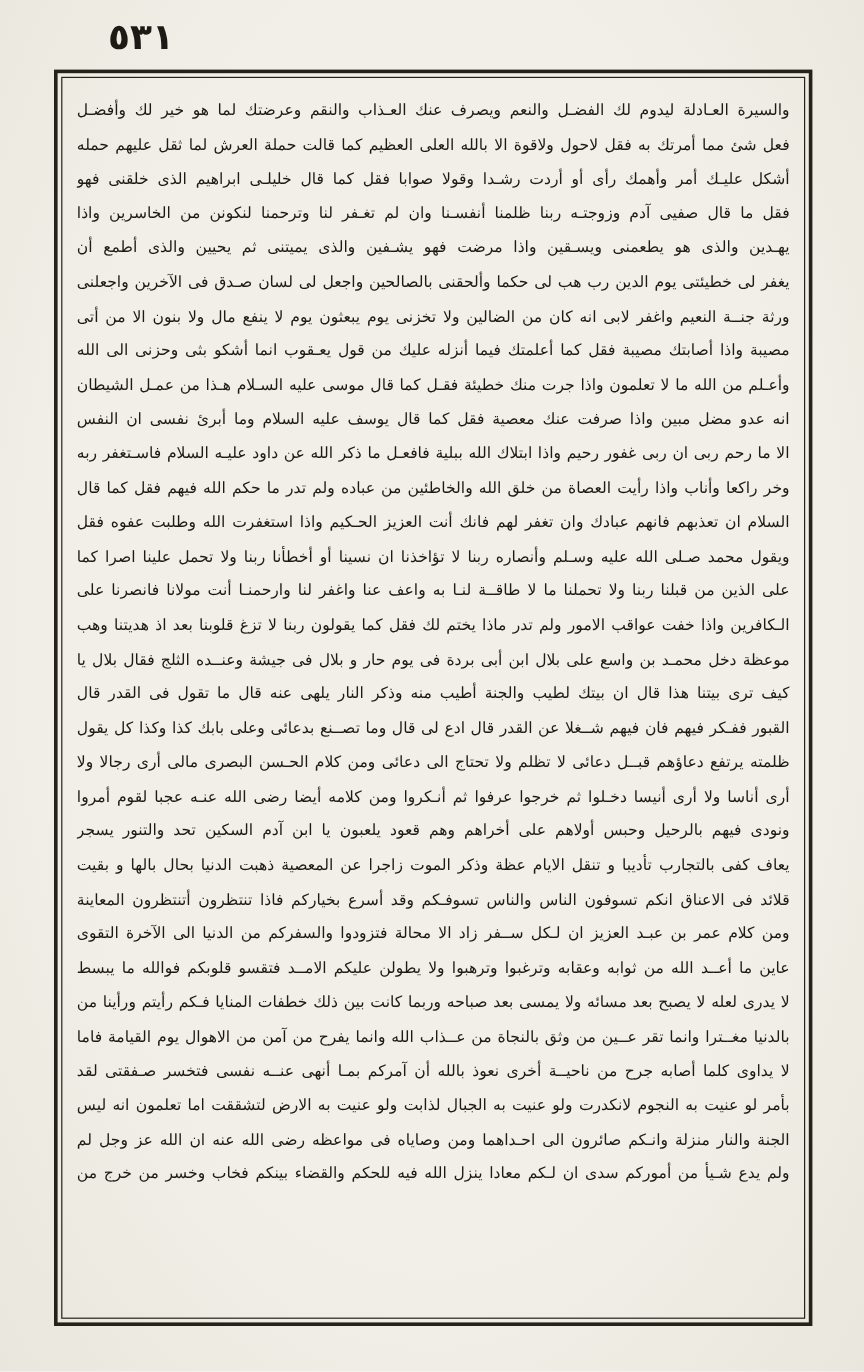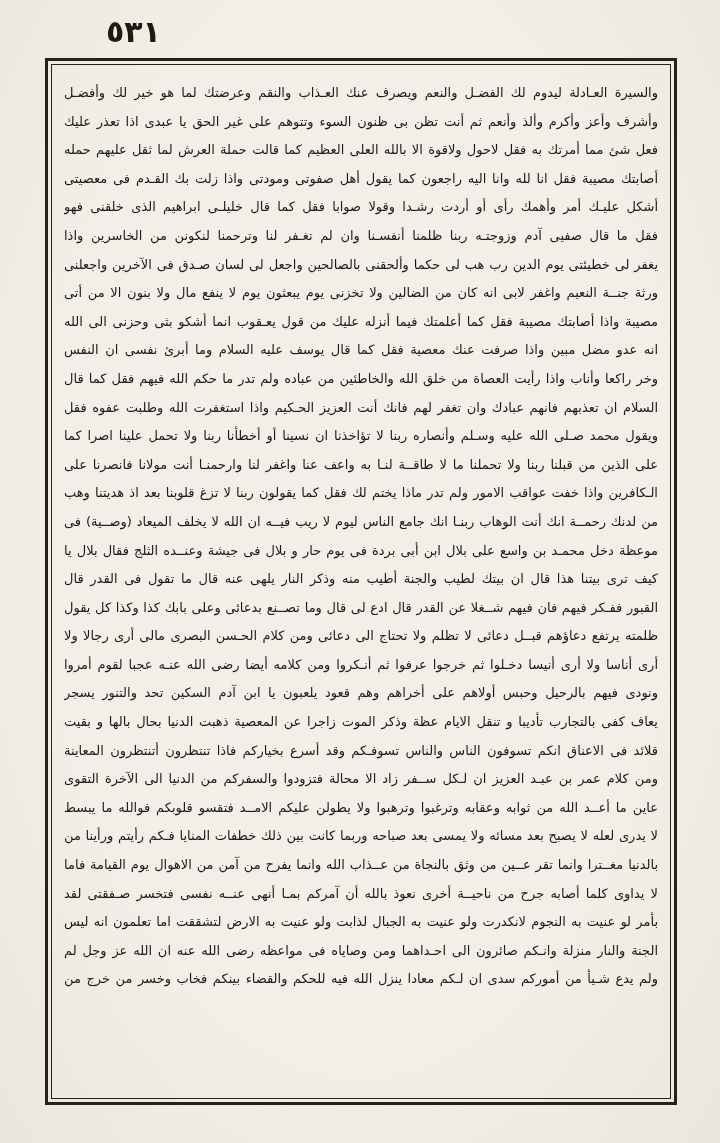--- a/index.html
+++ b/index.html
@@ -14,21 +14,21 @@
   body {
     position: relative;
     overflow: hidden;
     background: radial-gradient(ellipse at 50% 45%, var(--paper) 60%, #e9e6dd 100%);
     font-family: "DejaVu Sans", sans-serif;
     color: var(--ink);
   }
   .page-number {
     position: absolute;
     top: 14px;
-    left: 106px;
+    left: 90px;
     font-size: 30px;
     font-weight: bold;
     letter-spacing: 2px;
     color: var(--ink);
   }
   .frame-outer {
     position: absolute;
     left: 45px;
     top: 58px;
     width: 632px;
@@ -63,35 +63,35 @@
 </style>
 </head>
 <body>
 
 <div class="page-number">٥٣١</div>
 
 <div class="frame-outer">
   <div class="frame-inner">
     <div class="body-text">
         <div class="text-line">والسيرة العـادلة ليدوم لك الفضـل والنعم ويصرف عنك العـذاب والنقم وعرضتك لما هو خير لك وأفضـل</div>
-        <div class="text-line">وأشرف وأعز وأكرم وألذ وأنعم ثم أنت تظن بى ظنون السوء وتتوهم على غير الحق يا عبدى اذا تعذر عليك</div>
         <div class="text-line">فعل شئ مما أمرتك به فقل لاحول ولاقوة الا بالله العلى العظيم كما قالت حملة العرش لما ثقل عليهم حمله واذا</div>
-        <div class="text-line">أصابتك مصيبة فقل انا لله وانا اليه راجعون كما يقول أهل صفوتى ومودتى واذا زلت بك القـدم فى معصيتى</div>
         <div class="text-line">أشكل عليـك أمر وأهمك رأى أو أردت رشـدا وقولا صوابا فقل كما قال خليلـى ابراهيم الذى خلقنى فهو</div>
         <div class="text-line">فقل ما قال صفيى آدم وزوجتـه ربنا ظلمنا أنفسـنا وان لم تغـفر لنا وترحمنا لنكونن من الخاسرين واذا</div>
+        <div class="text-line">يهـدين والذى هو يطعمنى ويسـقين واذا مرضت فهو يشـفين والذى يميتنى ثم يحيين والذى أطمع أن</div>
         <div class="text-line">يغفر لى خطيئتى يوم الدين رب هب لى حكما وألحقنى بالصالحين واجعل لى لسان صـدق فى الآخرين واجعلنى من</div>
         <div class="text-line">ورثة جنــة النعيم واغفر لابى انه كان من الضالين ولا تخزنى يوم يبعثون يوم لا ينفع مال ولا بنون الا من أتى الله بقلب</div>
         <div class="text-line">مصيبة واذا أصابتك مصيبة فقل كما أعلمتك فيما أنزله عليك من قول يعـقوب انما أشكو بثى وحزنى الى الله</div>
+        <div class="text-line">وأعـلم من الله ما لا تعلمون واذا جرت منك خطيئة فقـل كما قال موسى عليه السـلام هـذا من عمـل الشيطان</div>
         <div class="text-line">انه عدو مضل مبين واذا صرفت عنك معصية فقل كما قال يوسف عليه السلام وما أبرئ نفسى ان النفس لامارة بالسوء</div>
+        <div class="text-line">الا ما رحم ربى ان ربى غفور رحيم واذا ابتلاك الله ببلية فافعـل ما ذكر الله عن داود عليـه السلام فاسـتغفر ربه</div>
         <div class="text-line">وخر راكعا وأناب واذا رأيت العصاة من خلق الله والخاطئين من عباده ولم تدر ما حكم الله فيهم فقل كما قال عيسى عليه</div>
         <div class="text-line">السلام ان تعذبهم فانهم عبادك وان تغفر لهم فانك أنت العزيز الحـكيم واذا استغفرت الله وطلبت عفوه فقل كما قال</div>
         <div class="text-line">ويقول محمد صـلى الله عليه وسـلم وأنصاره ربنا لا تؤاخذنا ان نسينا أو أخطأنا ربنا ولا تحمل علينا اصرا كما حملته</div>
         <div class="text-line">على الذين من قبلنا ربنا ولا تحملنا ما لا طاقــة لنـا به واعف عنا واغفر لنا وارحمنـا أنت مولانا فانصرنا على القوم</div>
         <div class="text-line">الـكافرين واذا خفت عواقب الامور ولم تدر ماذا يختم لك فقل كما يقولون ربنا لا تزغ قلوبنا بعد اذ هديتنا وهب لنا</div>
-        <div class="text-line">من لدنك رحمــة انك أنت الوهاب ربنـا انك جامع الناس ليوم لا ريب فيــه ان الله لا يخلف الميعاد (وصــية) فى</div>
         <div class="text-line">موعظة دخل محمـد بن واسع على بلال ابن أبى بردة فى يوم حار و بلال فى جيشة وعنــده الثلج فقال بلال يا أبا عبد الله</div>
         <div class="text-line">كيف ترى بيتنا هذا قال ان بيتك لطيب والجنة أطيب منه وذكر النار يلهى عنه قال ما تقول فى القدر قال جيرانك أهل</div>
         <div class="text-line">القبور ففـكر فيهم فان فيهم شــغلا عن القدر قال ادع لى قال وما تصــنع بدعائى وعلى بابك كذا وكذا كل يقول انك</div>
         <div class="text-line">ظلمته يرتفع دعاؤهم قبــل دعائى لا تظلم ولا تحتاج الى دعائى ومن كلام الحـسن البصرى مالى أرى رجالا ولا أرى عقولا</div>
         <div class="text-line">أرى أناسا ولا أرى أنيسا دخـلوا ثم خرجوا عرفوا ثم أنـكروا ومن كلامه أيضا رضى الله عنـه عجبا لقوم أمروا بالزاد</div>
         <div class="text-line">ونودى فيهم بالرحيل وحبس أولاهم على أخراهم وهم قعود يلعبون يا ابن آدم السكين تحد والتنور يسجر والكبش</div>
         <div class="text-line">يعاف كفى بالتجارب تأديبا و تنقل الايام عظة وذكر الموت زاجرا عن المعصية ذهبت الدنيا بحال بالها و بقيت الايام</div>
         <div class="text-line">قلائد فى الاعناق انكم تسوفون الناس والناس تسوفـكم وقد أسرع بخياركم فاذا تنتظرون أتنتظرون المعاينة فـكان قد</div>
         <div class="text-line">ومن كلام عمر بن عبـد العزيز ان لـكل ســفر زاد الا محالة فتزودوا والسفركم من الدنيا الى الآخرة التقوى وكونوا كمن</div>
         <div class="text-line">عاين ما أعــد الله من ثوابه وعقابه وترغبوا وترهبوا ولا يطولن عليكم الامــد فتقسو قلوبكم فوالله ما يبسط أمل من</div>

